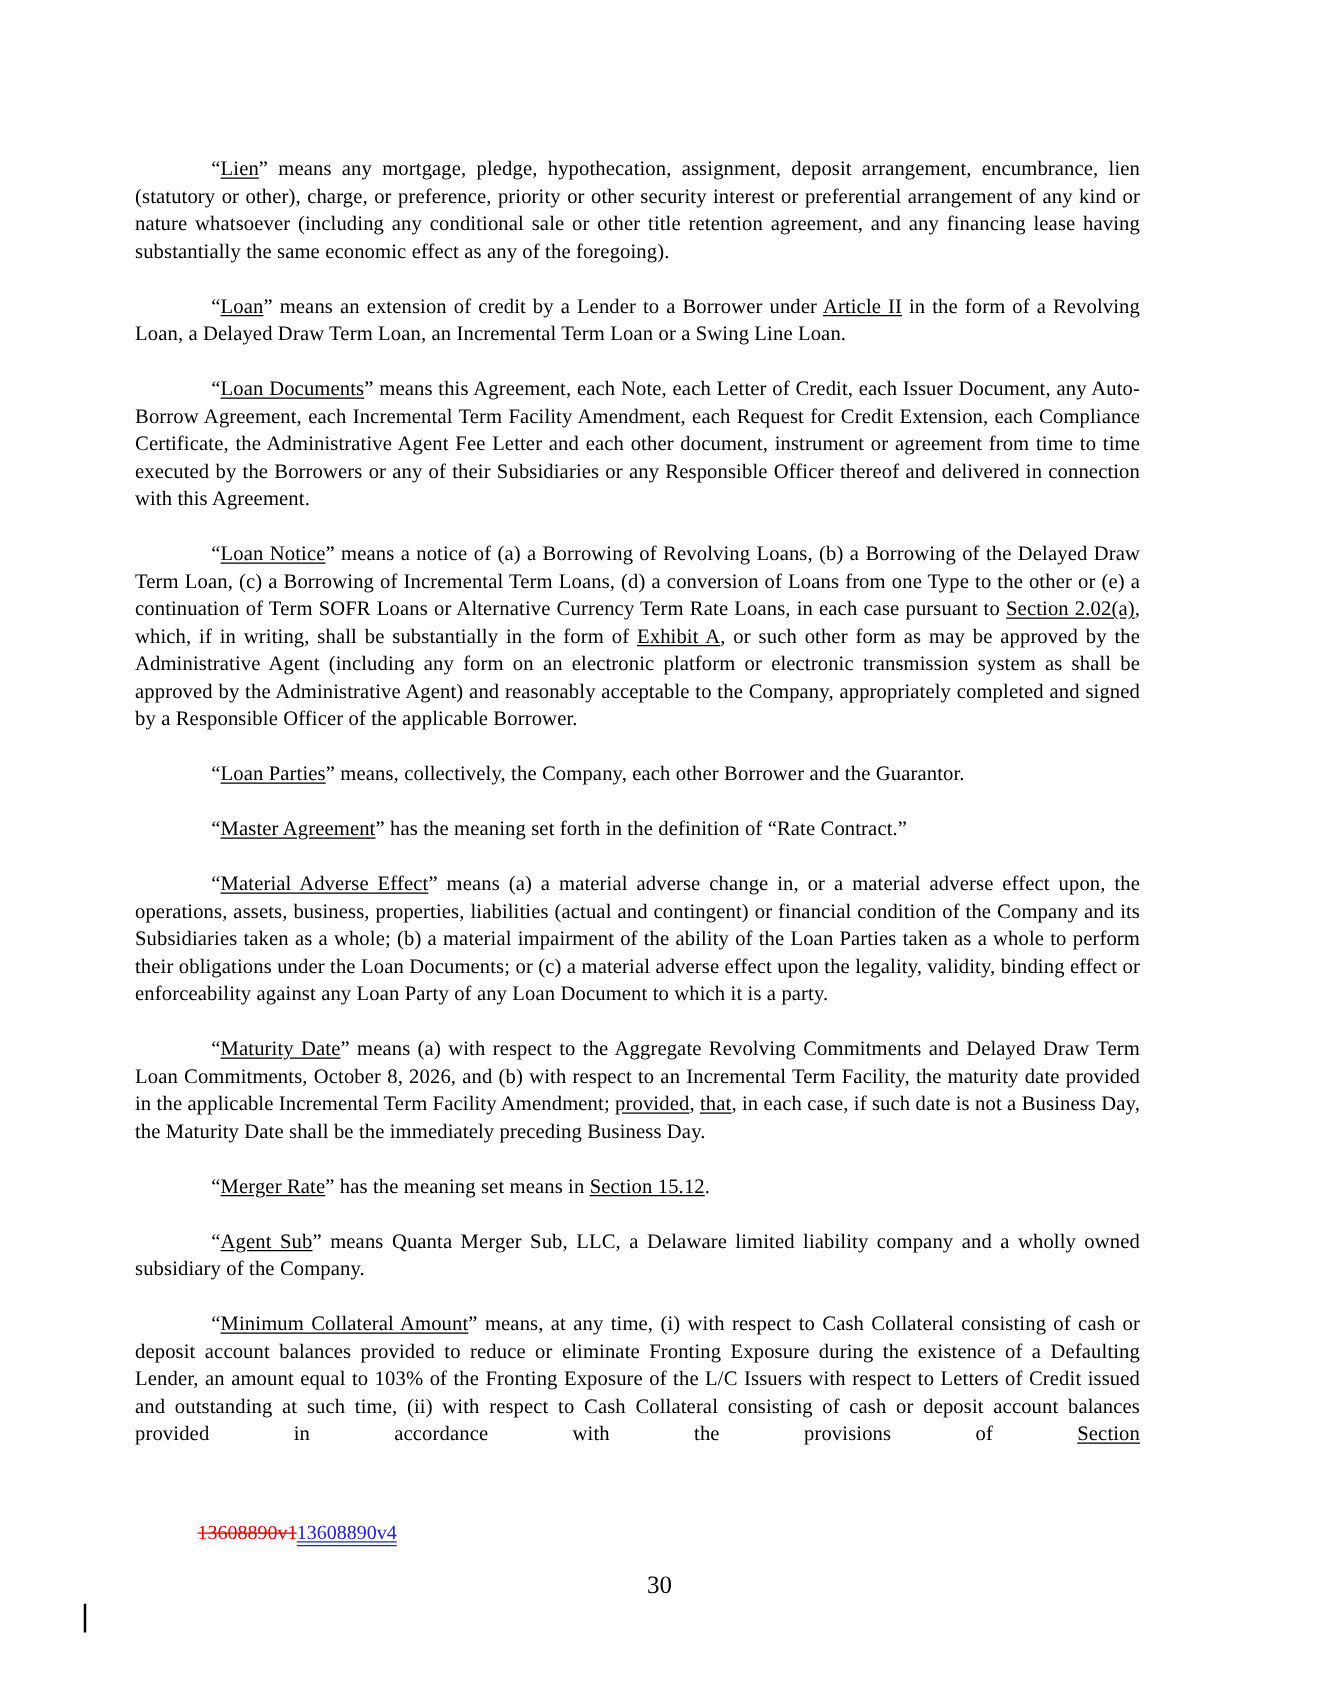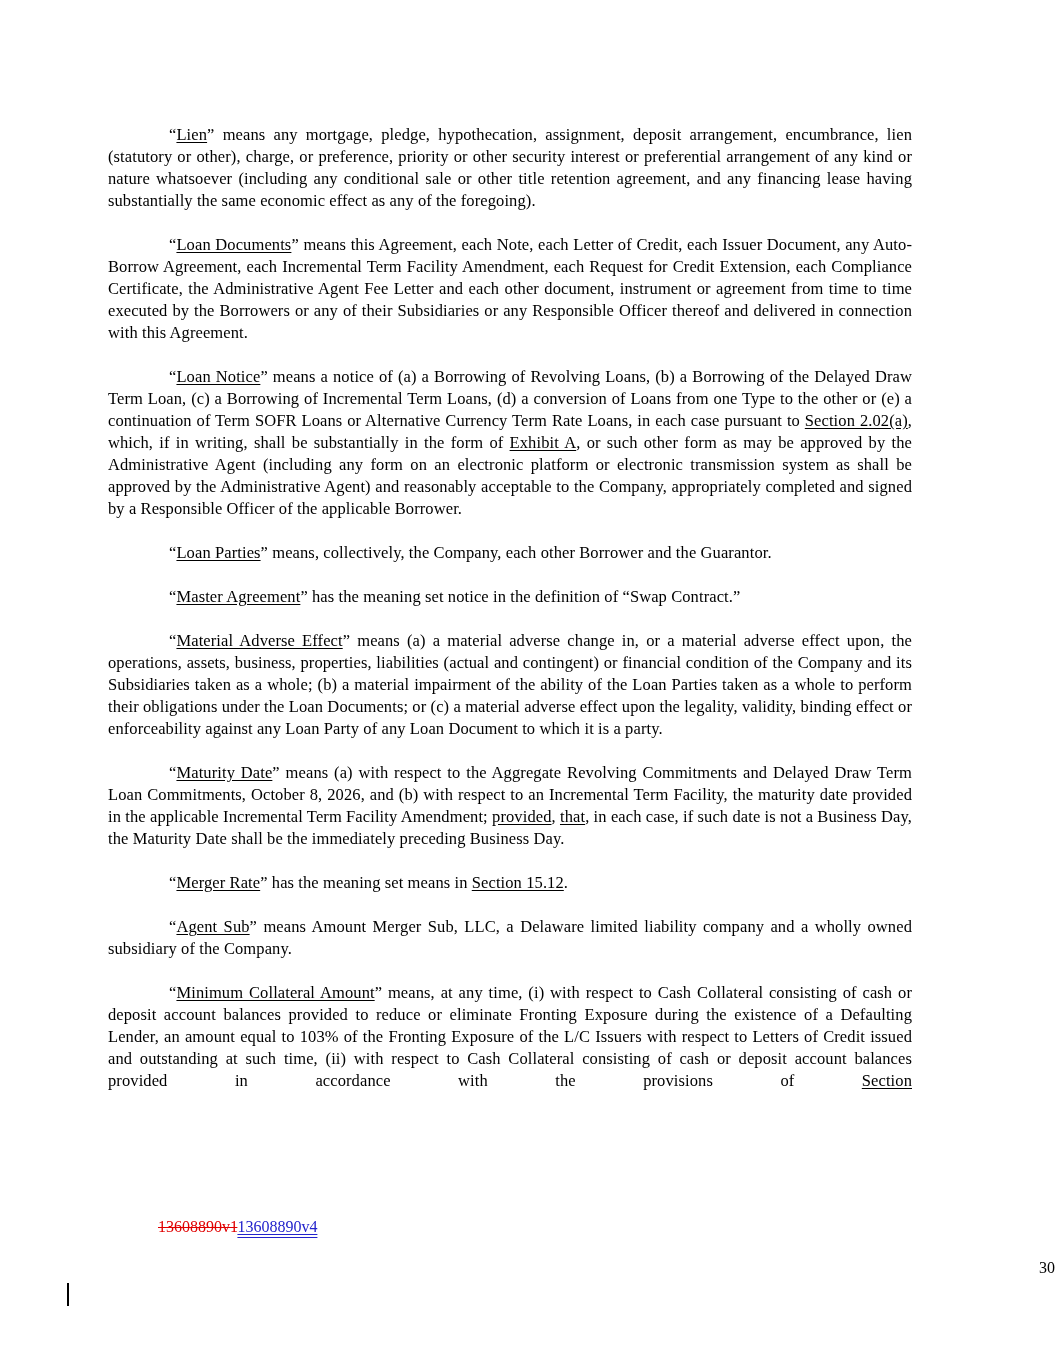--- a/index.html
+++ b/index.html
@@ -35,22 +35,22 @@
     letter-spacing: 0.1px;
   }
   p.def.continued {
     text-align-last: justify; 
   }
   .u { text-decoration: underline; text-underline-offset: 2px; }
   .page-number {
     position: absolute;
     left: 0; right: 0;
     top: 1258px;
-    text-align: right;
-    font-size: 16px;
+    text-align: center;
+    font-size: 20px;
     line-height: 20px;
   }
   .change-bar {
     position: absolute;
     left: 67px; top: 1283px;
     width: 2px; height: 23px;
     background: var(--text);
   }
   .doc-stamp {
     position: absolute;
@@ -71,28 +71,29 @@
     text-underline-offset: 2px;
   }
 </style>
 </head>
 <body>
 
 <div class="page">
 
   <div class="content">
     <p class="def"><span>“</span><span class="u">Lien</span><span>” means any mortgage, pledge, hypothecation, assignment, deposit arrangement, encumbrance, lien (statutory or other), charge, or preference, priority or other security interest or preferential arrangement of any kind or nature whatsoever (including any conditional sale or other title retention agreement, and any financing lease having substantially the same economic effect as any of the foregoing).</span></p>
+    <p class="def"><span>“</span><span class="u">Loan</span><span>” means an extension of credit by a Lender to a Borrower under </span><span class="u">Article II</span><span> in the form of a Revolving Loan, a Delayed Draw Term Loan, an Incremental Term Loan or a Swing Line Loan.</span></p>
     <p class="def"><span>“</span><span class="u">Loan Documents</span><span>” means this Agreement, each Note, each Letter of Credit, each Issuer Document, any Auto-Borrow Agreement, each Incremental Term Facility Amendment, each Request for Credit Extension, each Compliance Certificate, the Administrative Agent Fee Letter and each other document, instrument or agreement from time to time executed by the Borrowers or any of their Subsidiaries or any Responsible Officer thereof and delivered in connection with this Agreement.</span></p>
     <p class="def"><span>“</span><span class="u">Loan Notice</span><span>” means a notice of (a) a Borrowing of Revolving Loans, (b) a Borrowing of the Delayed Draw Term Loan, (c) a Borrowing of Incremental Term Loans, (d) a conversion of Loans from one Type to the other or (e) a continuation of Term SOFR Loans or Alternative Currency Term Rate Loans, in each case pursuant to </span><span class="u">Section 2.02(a)</span><span>, which, if in writing, shall be substantially in the form of </span><span class="u">Exhibit A</span><span>, or such other form as may be approved by the Administrative Agent (including any form on an electronic platform or electronic transmission system as shall be approved by the Administrative Agent) and reasonably acceptable to the Company, appropriately completed and signed by a Responsible Officer of the applicable Borrower.</span></p>
     <p class="def"><span>“</span><span class="u">Loan Parties</span><span>” means, collectively, the Company, each other Borrower and the Guarantor.</span></p>
-    <p class="def"><span>“</span><span class="u">Master Agreement</span><span>” has the meaning set notice in the definition of “Swap Contract.”</span></p>
+    <p class="def"><span>“</span><span class="u">Master Agreement</span><span>” has the meaning set forth in the definition of “Rate Contract.”</span></p>
     <p class="def"><span>“</span><span class="u">Material Adverse Effect</span><span>” means (a) a material adverse change in, or a material adverse effect upon, the operations, assets, business, properties, liabilities (actual and contingent) or financial condition of the Company and its Subsidiaries taken as a whole; (b) a material impairment of the ability of the Loan Parties taken as a whole to perform their obligations under the Loan Documents; or (c) a material adverse effect upon the legality, validity, binding effect or enforceability against any Loan Party of any Loan Document to which it is a party.</span></p>
     <p class="def"><span>“</span><span class="u">Maturity Date</span><span>” means (a) with respect to the Aggregate Revolving Commitments and Delayed Draw Term Loan Commitments, October 8, 2026, and (b) with respect to an Incremental Term Facility, the maturity date provided in the applicable Incremental Term Facility Amendment; </span><span class="u">provided</span><span>, </span><span class="u">that</span><span>, in each case, if such date is not a Business Day, the Maturity Date shall be the immediately preceding Business Day.</span></p>
     <p class="def"><span>“</span><span class="u">Merger Rate</span><span>” has the meaning set means in </span><span class="u">Section 15.12</span><span>.</span></p>
-    <p class="def"><span>“</span><span class="u">Agent Sub</span><span>” means Amount Merger Sub, LLC, a Delaware limited liability company and a wholly owned subsidiary of the Company.</span></p>
+    <p class="def"><span>“</span><span class="u">Agent Sub</span><span>” means Quanta Merger Sub, LLC, a Delaware limited liability company and a wholly owned subsidiary of the Company.</span></p>
     <p class="def continued"><span>“</span><span class="u">Minimum Collateral Amount</span><span>” means, at any time, (i) with respect to Cash Collateral consisting of cash or deposit account balances provided to reduce or eliminate Fronting Exposure during the existence of a Defaulting Lender, an amount equal to 103% of the Fronting Exposure of the L/C Issuers with respect to Letters of Credit issued and outstanding at such time, (ii) with respect to Cash Collateral consisting of cash or deposit account balances provided in accordance with the provisions of </span><span class="u">Section</span></p>
   </div>
 
   <div class="page-number">30</div>
 
   <div class="change-bar"></div>
 
   <div class="doc-stamp">
     <span class="stamp-deleted">13608890v1</span><span class="stamp-inserted">13608890v4</span>
   </div>

